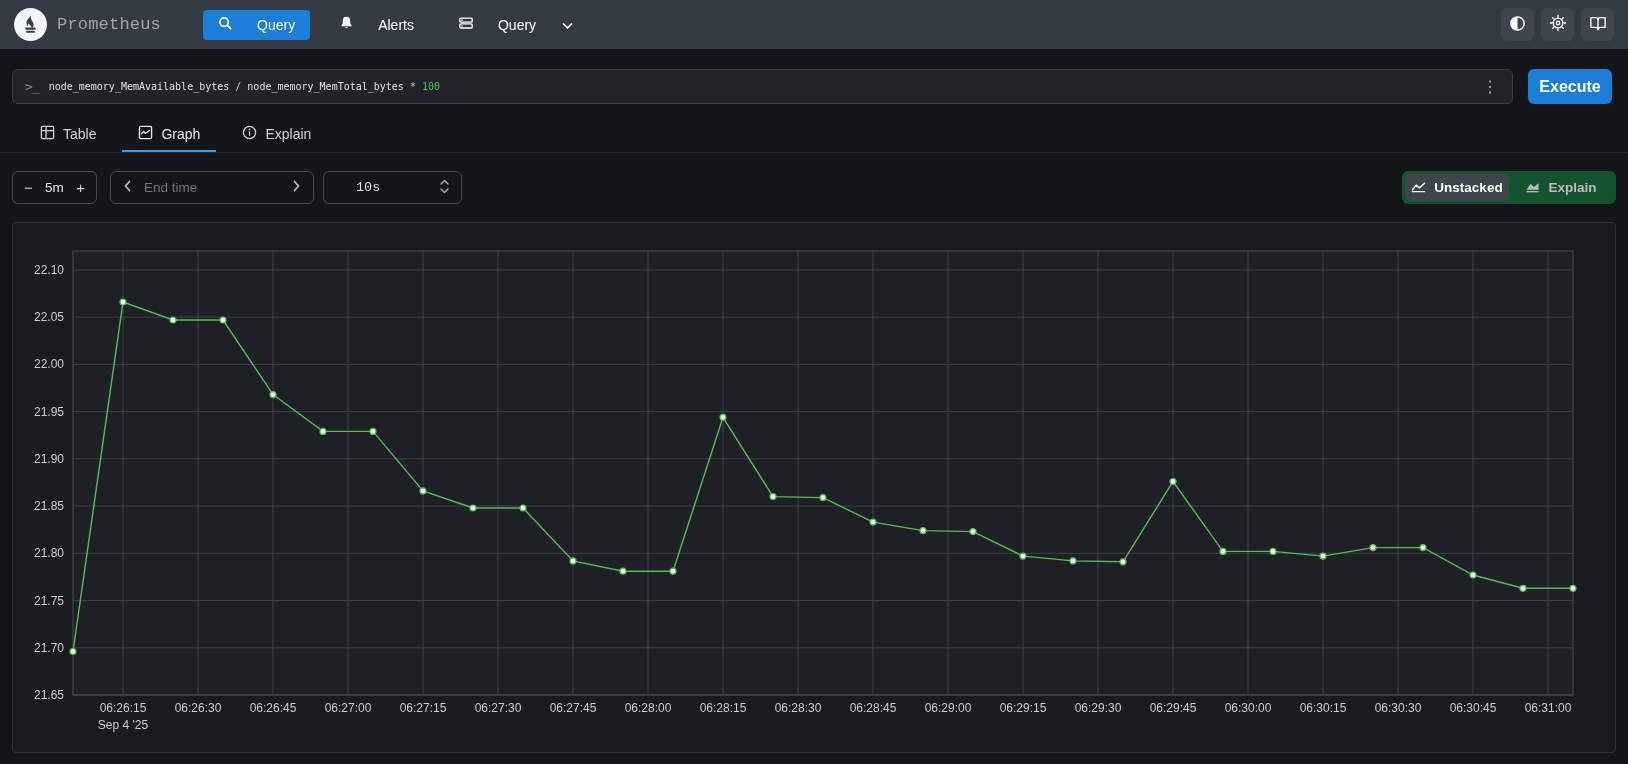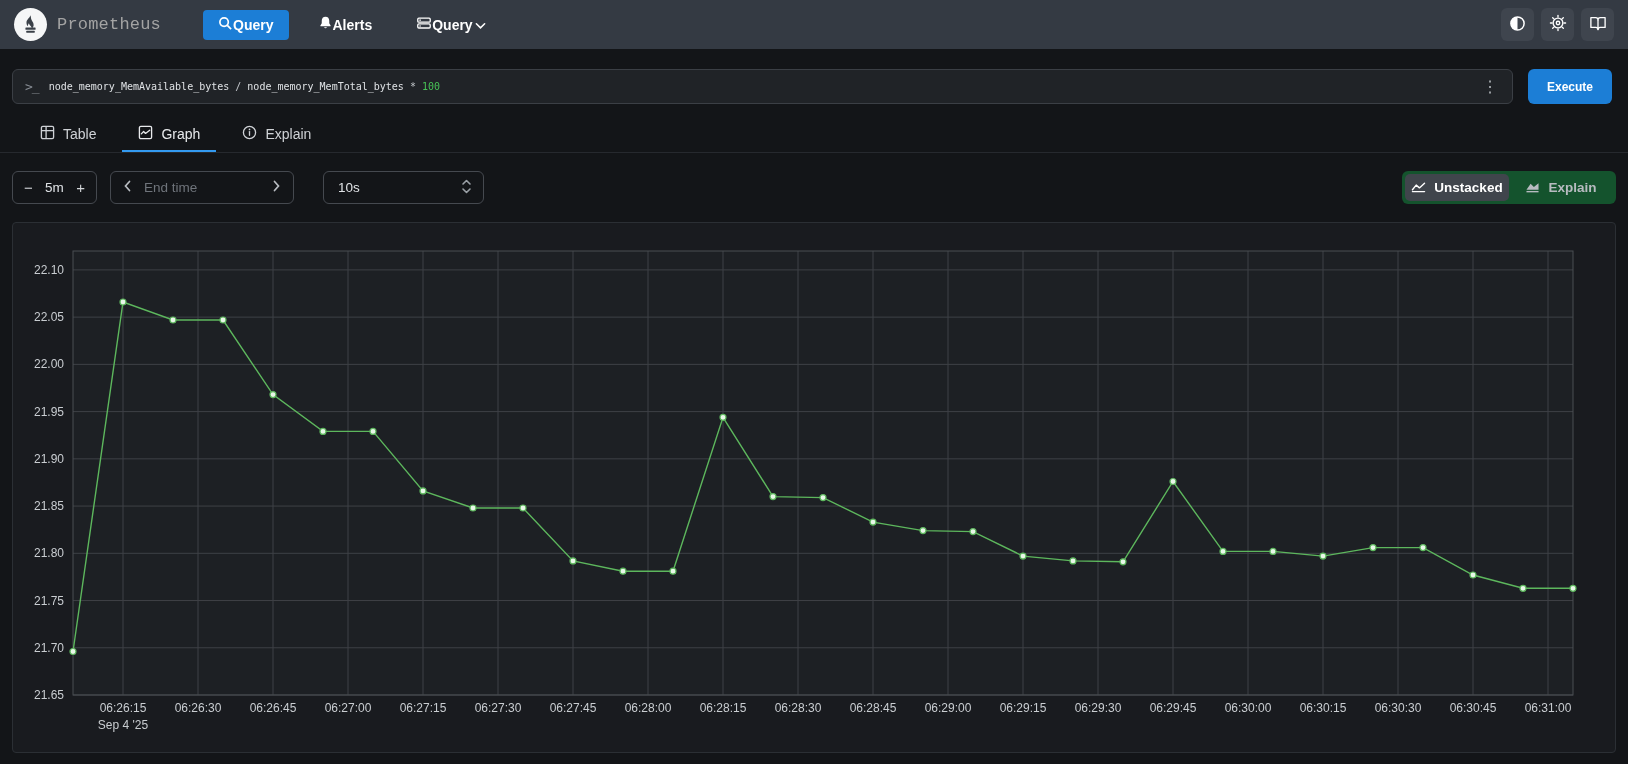--- a/index.html
+++ b/index.html
@@ -8,62 +8,62 @@
   .screen { position:relative; width:1628px; height:764px; background:#131518; overflow:hidden; }
 
   
   .navbar { position:absolute; left:0; top:0; width:1628px; height:49px; background:#343a43;
             display:flex; align-items:center; }
   .brand { display:flex; align-items:center; gap:10px; margin-left:14px; }
   .logo-circle { width:33px; height:33px; border-radius:50%; background:#f5f6f7; display:flex;
                  align-items:center; justify-content:center; }
   .brand-name { color:#a3a3a3; font-size:17px; font-weight:500; letter-spacing:.2px; cursor:pointer;font-family:Liberation Mono, monospace; }
   .nav { display:flex; align-items:center; margin-left:42px; gap:14px; }
-  .nav-btn { display:flex; align-items:center; gap:0; height:30px; padding:0 15px; border:none;
-             background:transparent; color:#ffffff; font-size:14px; font-weight:700;
+  .nav-btn { display:flex; align-items:center; gap:24px; height:30px; padding:0 15px; border:none;
+             background:transparent; color:#ffffff; font-size:14px; font-weight:400;
              font-family:inherit; border-radius:4px; cursor:pointer; }
   .nav-btn.active { background:#1c7ed6; }
   .nav-btn .chev { margin-left:2px; }
   .nav-actions { position:absolute; right:14px; top:8px; display:flex; gap:7px; }
   .icon-btn { width:33px; height:33px; border-radius:6px; border:none; background:#3f454e;
               display:flex; align-items:center; justify-content:center; cursor:pointer; }
 
   
   .query-input { position:absolute; left:12px; top:69px; width:1501px; height:35px;
                  background:#202327; border:1px solid #3b3f45; border-radius:6px;
                  display:flex; align-items:center; cursor:text; }
   .prompt { color:#868c93; font-family:"DejaVu Sans Mono", monospace; font-size:13px;
             margin:0 10px 0 12px; letter-spacing:-1px; }
   .expr { flex:1; font-family:"DejaVu Sans Mono", monospace; font-size:10px; white-space:pre; }
   .tok-metric { color:#dfe2e5; }
   .tok-operator { color:#c4c8cc; }
   .tok-number { color:#47c256; }
   .kebab { color:#aeb3b8; font-size:16px; padding:0 14px; cursor:pointer; user-select:none; }
   .execute { position:absolute; left:1528px; top:69px; width:84px; height:35px; border:none;
-             border-radius:6px; background:#1c7ed6; color:#ffffff; font-size:12px; font-weight:600;
+             border-radius:6px; background:#1c7ed6; color:#ffffff; font-size:16px; font-weight:600;
              font-family:inherit; cursor:pointer; }
 
   
   .tabs { position:absolute; left:0; top:118px; width:1628px; height:35px;
           border-bottom:1px solid #26292e; display:flex; padding-left:24px; }
   .tab { display:flex; align-items:center; gap:8px; padding:0 16px; margin-right:10px;
          color:#cfd2d6; font-size:14px; cursor:pointer; border-bottom:2px solid transparent; }
   .tab.active { border-bottom-color:#339af0; color:#e9ebed; }
 
   
   .ctl { position:absolute; top:171px; height:33px; border:1px solid #45494f; border-radius:6px;
          background:transparent; display:flex; align-items:center; color:#dfe2e5; font-size:13.5px; }
   .ctl-duration { left:12px; width:85px; justify-content:space-between; padding:0 11px; }
   .ctl-duration .step { color:#d3d6d9; font-size:15px; cursor:pointer; background:none; border:none; }
   .ctl-duration .val { font-weight:400; }
-  .ctl-endtime { left:110px; width:184px; justify-content:center; padding:0 12px; }
+  .ctl-endtime { left:110px; width:204px; justify-content:center; padding:0 12px; }
   .ctl-endtime .ph { color:#6f747b; flex:1; margin-left:12px; text-align:left;
                      background:transparent; border:none; font-family:inherit; font-size:13.5px; width:110px; }
   .ctl-endtime .ph::placeholder { color:#6f747b; }
-  .ctl-res { left:323px; width:161px; justify-content:space-between; padding:0 11px 0 14px; }
+  .ctl-res { left:323px; width:139px; justify-content:space-between; padding:0 11px 0 32px;font-family:Liberation Mono, monospace; }
   .arrow-btn { background:none; border:none; display:flex; align-items:center; cursor:pointer; }
 
   .segmented { position:absolute; top:171px; left:1402px; width:214px; height:33px;
                background:#14532d; border-radius:6px; display:flex; align-items:flex-start; padding:3px; }
   .seg { flex:1; height:27px; display:flex; align-items:center; justify-content:center; gap:8px;
          border:none; background:transparent; color:#b7bbc0; font-size:13.5px; font-weight:600;
          font-family:inherit; border-radius:5px; cursor:pointer; }
   .seg.active { background:#40454c; color:#ffffff; }
 
   

